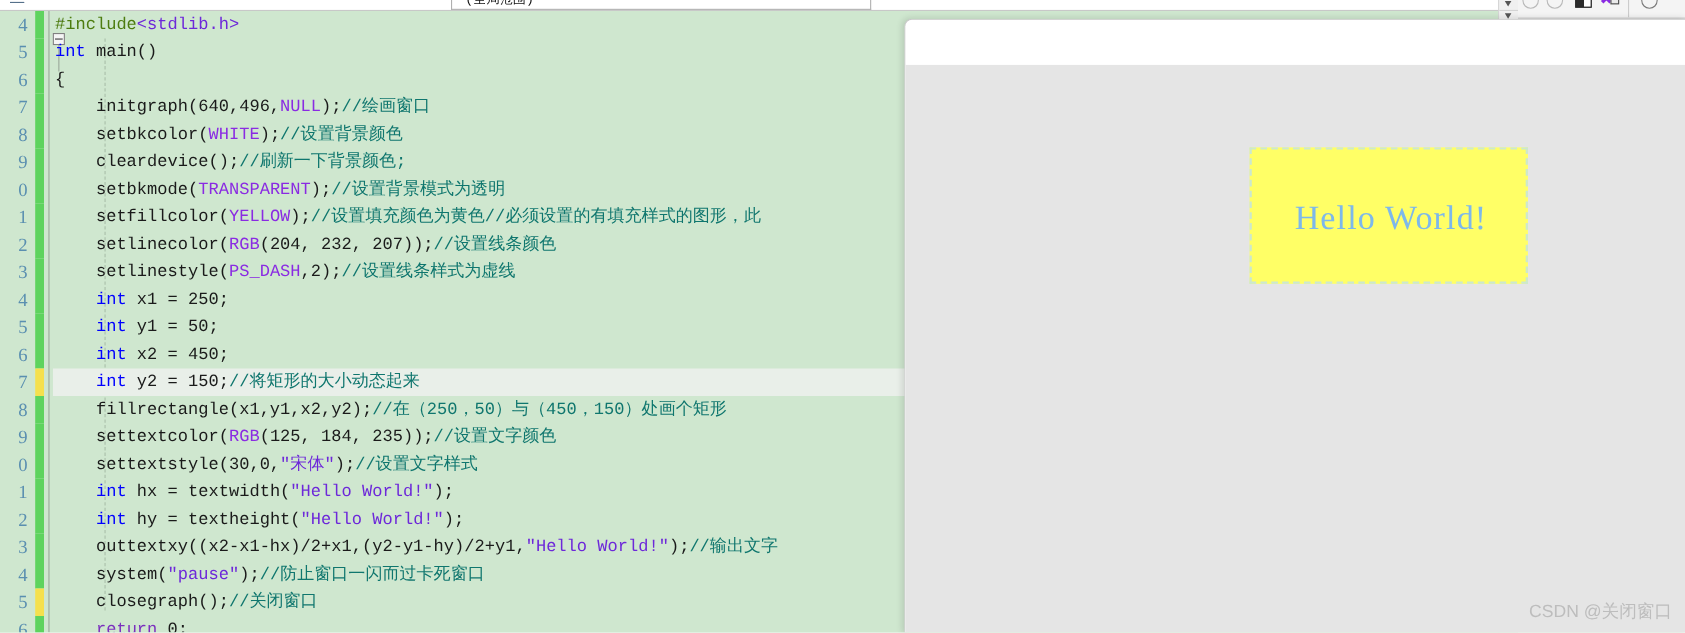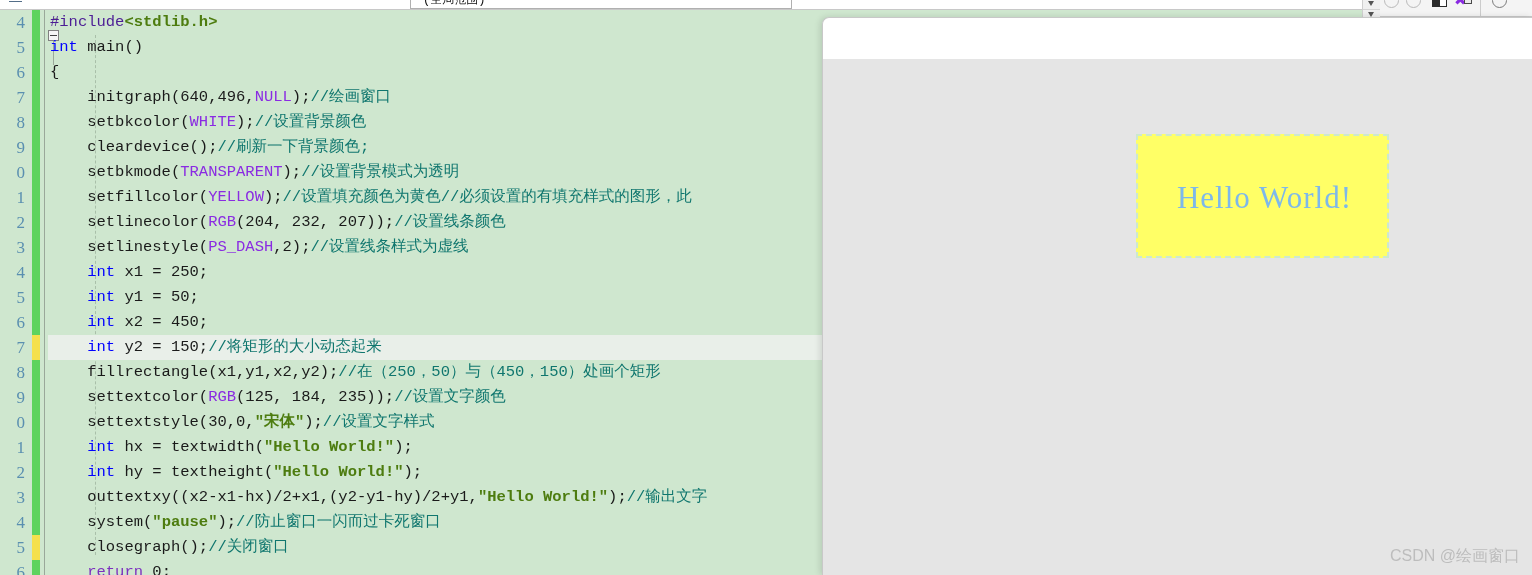--- a/index.html
+++ b/index.html
@@ -104,22 +104,22 @@
     font-size:15.5px;
     line-height:25px;
     white-space:pre;
     overflow:hidden;
   }
   .cline{height:25px;position:relative;padding-left:2px;}
   .cline.hl{background:#e9efe9;}
   .tok-plain{color:#1a1a1a;}
   .tok-kw{color:#0000ff;}
   .tok-kw2{color:#7b2fbe;}
-  .tok-macro{color:#4c1d95;}
-  .tok-str{color:#4d7c0f;font-weight:bold;}
+  .tok-macro{color:#4d7c0f;}
+  .tok-str{color:#6d28d9;}
   .tok-cmt{color:#0f766e;}
   .tok-const{color:#8a2be2;}
 
   
   #gwin{
     position:absolute;left:822px;top:17px;width:710px;height:558px;
     background:#ffffff;
     border:1px solid #c8c8c8;
     border-bottom:none;border-right:none;
     border-top-left-radius:7px;
@@ -315,13 +315,13 @@
 </div>
 
 <div id="gwin">
   <div id="gwin-canvas">
     <div id="hello-rect">
       <div id="hello-text">Hello World!</div>
     </div>
   </div>
 </div>
 
-<div id="watermark">CSDN @绘画窗口</div>
+<div id="watermark">CSDN @关闭窗口</div>
 
 </body></html>

